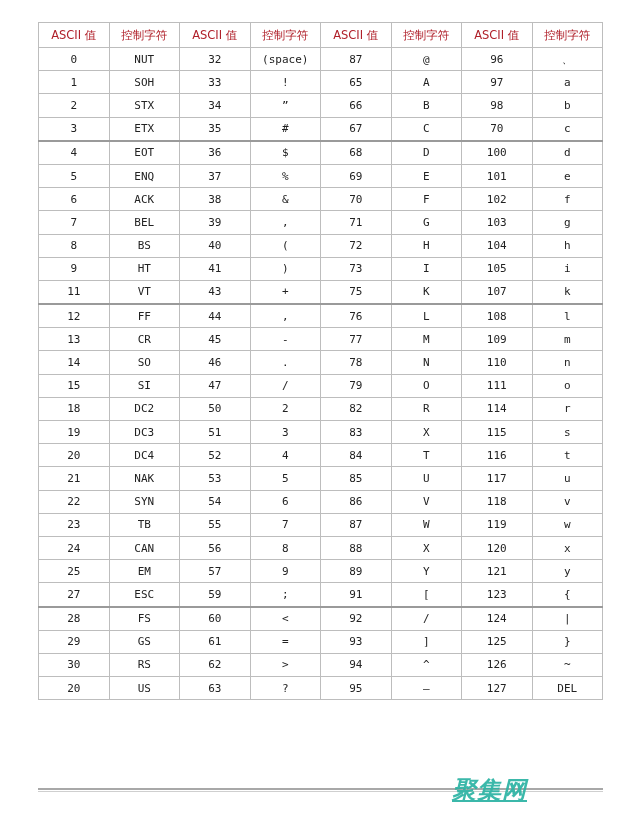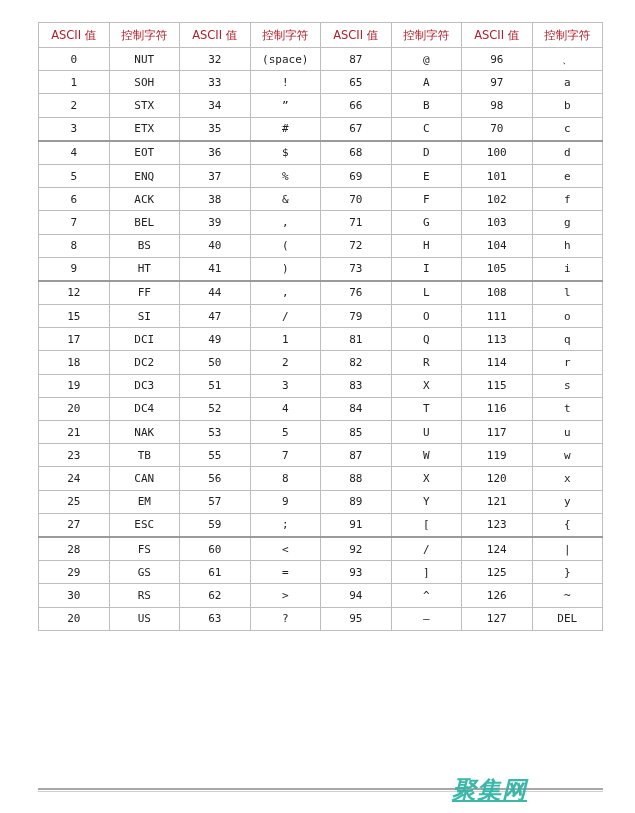--- a/index.html
+++ b/index.html
@@ -130,51 +130,71 @@
         <tr>
           <td>9</td>
           <td>HT</td>
           <td>41</td>
           <td>)</td>
           <td>73</td>
           <td>I</td>
           <td>105</td>
           <td>i</td>
         </tr>
+        <tr>
+          <td>11</td>
+          <td>VT</td>
+          <td>43</td>
+          <td>+</td>
+          <td>75</td>
+          <td>K</td>
+          <td>107</td>
+          <td>k</td>
+        </tr>
         <tr class="thick-top">
           <td>12</td>
           <td>FF</td>
           <td>44</td>
           <td>,</td>
           <td>76</td>
           <td>L</td>
           <td>108</td>
           <td>l</td>
         </tr>
         <tr>
+          <td>13</td>
+          <td>CR</td>
+          <td>45</td>
+          <td>-</td>
+          <td>77</td>
+          <td>M</td>
+          <td>109</td>
+          <td>m</td>
+        </tr>
+        <tr>
+          <td>14</td>
+          <td>SO</td>
+          <td>46</td>
+          <td>.</td>
+          <td>78</td>
+          <td>N</td>
+          <td>110</td>
+          <td>n</td>
+        </tr>
+        <tr>
           <td>15</td>
           <td>SI</td>
           <td>47</td>
           <td>/</td>
           <td>79</td>
           <td>O</td>
           <td>111</td>
           <td>o</td>
         </tr>
         <tr>
-          <td>17</td>
-          <td>DCI</td>
-          <td>49</td>
-          <td>1</td>
-          <td>81</td>
-          <td>Q</td>
-          <td>113</td>
-          <td>q</td>
-        </tr>
-        <tr>
           <td>18</td>
           <td>DC2</td>
           <td>50</td>
           <td>2</td>
           <td>82</td>
           <td>R</td>
           <td>114</td>
           <td>r</td>
         </tr>
         <tr>
@@ -199,20 +219,30 @@
         </tr>
         <tr>
           <td>21</td>
           <td>NAK</td>
           <td>53</td>
           <td>5</td>
           <td>85</td>
           <td>U</td>
           <td>117</td>
           <td>u</td>
+        </tr>
+        <tr>
+          <td>22</td>
+          <td>SYN</td>
+          <td>54</td>
+          <td>6</td>
+          <td>86</td>
+          <td>V</td>
+          <td>118</td>
+          <td>v</td>
         </tr>
         <tr>
           <td>23</td>
           <td>TB</td>
           <td>55</td>
           <td>7</td>
           <td>87</td>
           <td>W</td>
           <td>119</td>
           <td>w</td>

